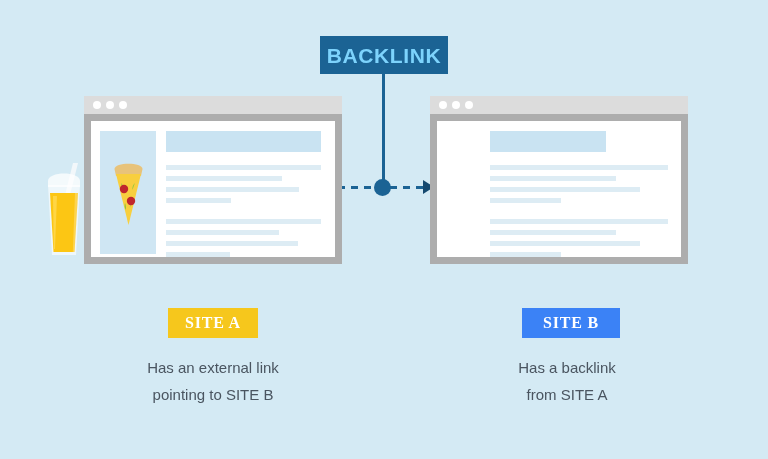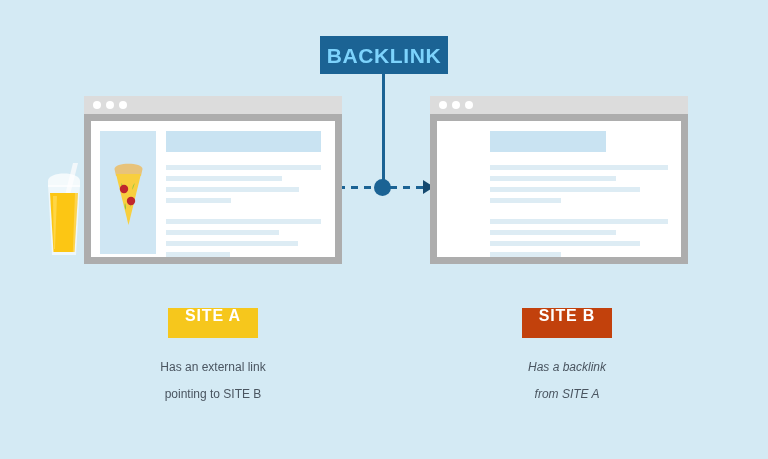--- a/index.html
+++ b/index.html
@@ -189,60 +189,61 @@
     position: absolute;
     left: 42px;
     top: 155px;
   }
 
   
   .site-badge {
     position: absolute;
     height: 30px;
     display: flex;
+    align-items: center;
     justify-content: center;
+    font-family: Liberation Serif, serif;
   }
   .site-badge .label {
     color: #ffffff;
     font-size: 16px;
     font-weight: bold;
     letter-spacing: 0.8px;
     line-height: 1;
   }
   #badge-a {
     left: 168px;
     top: 308px;
     width: 90px;
     background: #f6c71c;
   }
   #badge-b {
     left: 522px;
     top: 308px;
-    width: 90px;
-    background: #c2410c;
+    width: 98px;
+    background: #3b82f6;
   }
 
   .caption {
     position: absolute;
     text-align: center;
     color: #4a5560;
-    font-size: 12px;
+    font-size: 15px;
     line-height: 27px;
     white-space: pre-line;
   }
   #caption-a {
     left: 83px;
     top: 354px;
     width: 260px;
   }
   #caption-b {
     left: 437px;
     top: 354px;
     width: 260px;
-    font-style: italic;
   }
 </style>
 </head>
 <body>
 
 <div class="stage">
 
   <div class="backlink-badge">
     <span class="label">BACKLINK</span>
   </div>

